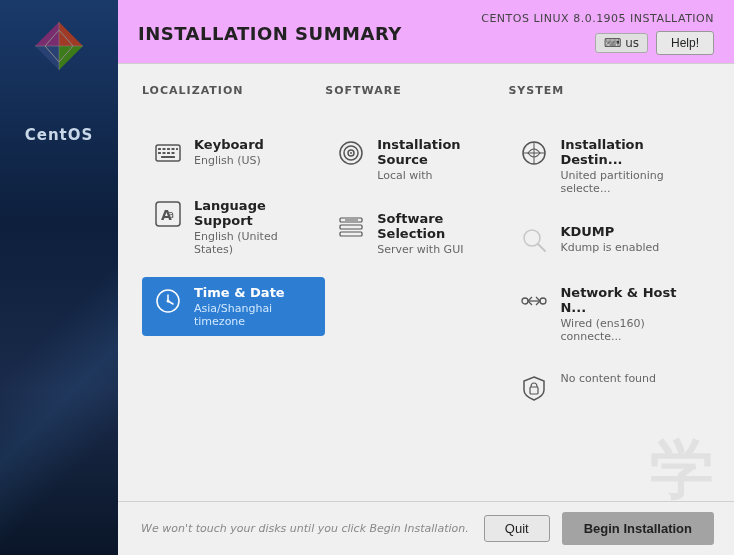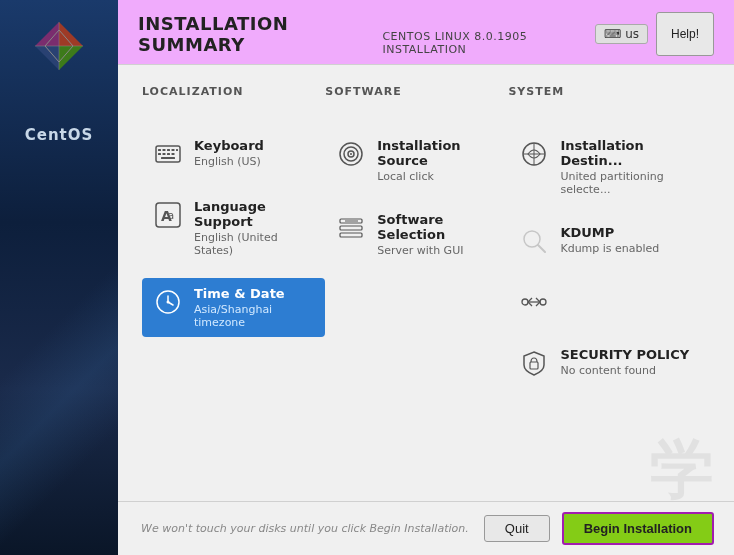--- a/index.html
+++ b/index.html
@@ -75,21 +75,21 @@
 
     .header-left h1 {
       font-size: 18px;
       font-weight: bold;
       color: #222;
       letter-spacing: 0.5px;
     }
 
     .header-right {
       display: flex;
-      flex-direction: row;
+      flex-direction: column;
       align-items: flex-end;
       gap: 6px;
     }
 
     .centos-title {
       font-size: 11px;
       color: #444;
       letter-spacing: 0.5px;
     }
 
@@ -102,21 +102,21 @@
       color: #333;
       display: flex;
       align-items: center;
       gap: 4px;
     }
 
     .help-btn {
       background: #e8e8e8;
       border: 1px solid #999;
       border-radius: 3px;
-      padding: 14px 14px;
+      padding: 4px 14px;
       font-size: 12px;
       cursor: pointer;
       color: #222;
     }
 
     
     .content {
       flex: 1;
       padding: 20px 24px 10px 24px;
       overflow: hidden;
@@ -232,22 +232,22 @@
       background: #e8e8e8;
       border: 1px solid #999;
       border-radius: 3px;
       padding: 5px 20px;
       font-size: 13px;
       cursor: pointer;
       color: #222;
     }
 
     .begin-btn {
-      background: #84cc16;
-      border: 2px solid #a21caf;
+      background: #a3a3a3;
+      border: 2px solid #a3a3a3;
       border-radius: 3px;
       padding: 7px 20px;
       font-size: 13px;
       font-weight: bold;
       cursor: pointer;
       color: #222;
     }
 
     .system-col {
       flex: 1.1;
@@ -364,21 +364,21 @@
           <div class="item-icon">
             <svg width="28" height="28" viewBox="0 0 28 28">
               <circle cx="14" cy="14" r="11" fill="none" stroke="#555" stroke-width="1.5"></circle>
               <circle cx="14" cy="14" r="7" fill="none" stroke="#555" stroke-width="1.5"></circle>
               <circle cx="14" cy="14" r="3" fill="none" stroke="#555" stroke-width="1.5"></circle>
               <circle cx="14" cy="14" r="1" fill="#555"></circle>
             </svg>
           </div>
           <div class="item-text">
             <div class="item-title">Installation Source</div>
-            <div class="item-subtitle">Local click</div>
+            <div class="item-subtitle">Local with</div>
           </div>
         </div>
 
         <div class="menu-item">
           <div class="item-icon">
             <svg width="28" height="28" viewBox="0 0 28 28">
               <rect x="3" y="5" width="22" height="4" rx="1" fill="none" stroke="#555" stroke-width="1.2"></rect>
               <rect x="3" y="12" width="22" height="4" rx="1" fill="none" stroke="#555" stroke-width="1.2"></rect>
               <rect x="3" y="19" width="22" height="4" rx="1" fill="none" stroke="#555" stroke-width="1.2"></rect>
               <line x1="8" y1="7" x2="21" y2="7" stroke="#555" stroke-width="1"></line>
@@ -425,32 +425,35 @@
         <div class="menu-item">
           <div class="item-icon">
             <svg width="28" height="28" viewBox="0 0 28 28">
               <circle cx="5" cy="14" r="3" fill="none" stroke="#555" stroke-width="1.3"></circle>
               <circle cx="23" cy="14" r="3" fill="none" stroke="#555" stroke-width="1.3"></circle>
               <line x1="8" y1="14" x2="20" y2="14" stroke="#555" stroke-width="1.3"></line>
               <polyline points="16,10 20,14 16,18" fill="none" stroke="#555" stroke-width="1.3"></polyline>
               <polyline points="12,10 8,14 12,18" fill="none" stroke="#555" stroke-width="1.3"></polyline>
             </svg>
           </div>
+          <div class="item-text">
+            <div class="item-title">Network &amp; Host N...</div>
+            <div class="item-subtitle">Wired (ens160) connecte...</div>
+          </div>
         </div>
 
         <div class="menu-item">
           <div class="item-icon">
             <svg width="28" height="28" viewBox="0 0 28 28">
               <path d="M14 3 L24 7 L24 16 Q24 22 14 26 Q4 22 4 16 L4 7 Z" fill="none" stroke="#555" stroke-width="1.5"></path>
               <rect x="10" y="13" width="8" height="7" rx="1" fill="none" stroke="#555" stroke-width="1.2"></rect>
               <path d="M11 13 Q11 9 14 9 Q17 9 17 13" fill="none" stroke="#555" stroke-width="1.2"></path>
             </svg>
           </div>
           <div class="item-text">
-            <div class="item-title">SECURITY POLICY</div>
             <div class="item-subtitle">No content found</div>
           </div>
         </div>
       </div>
 
     </div>
 
     <div class="watermark">学</div>
   </div>
 

